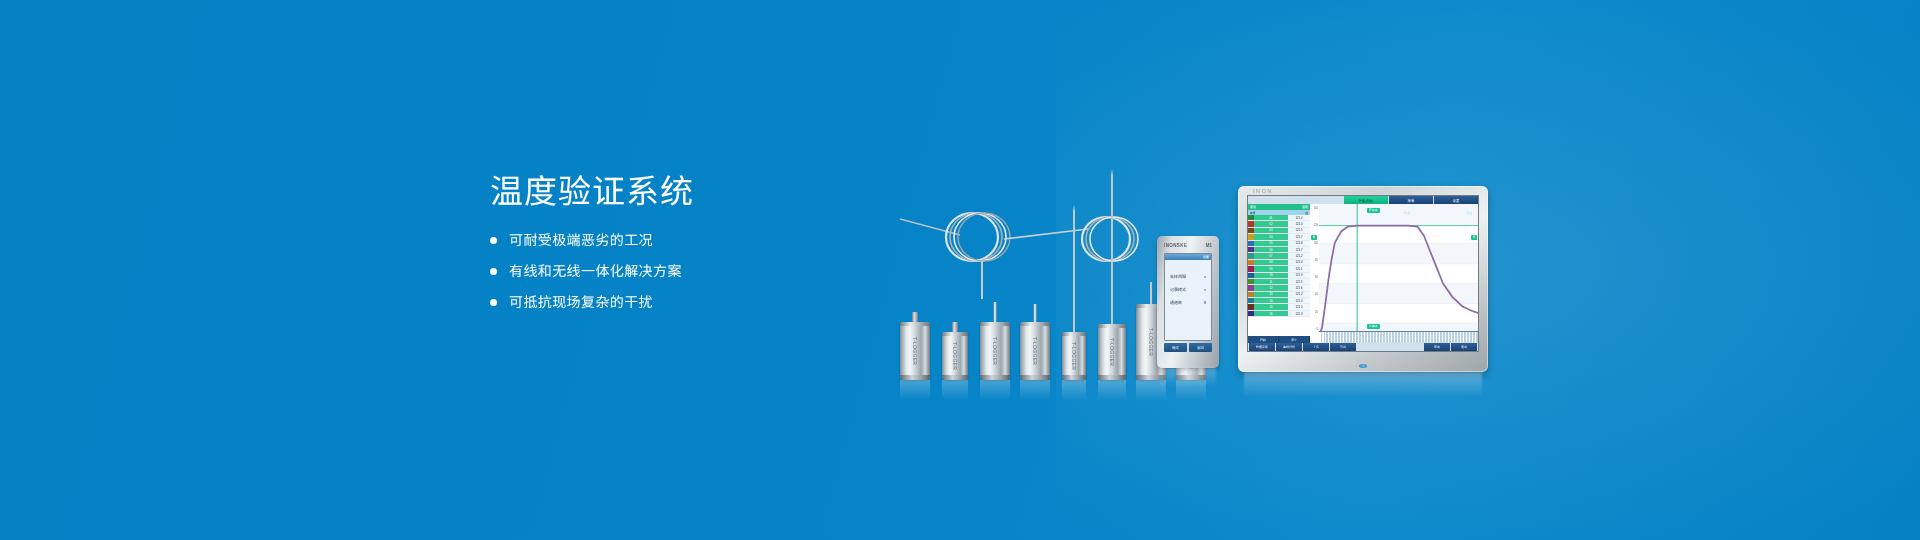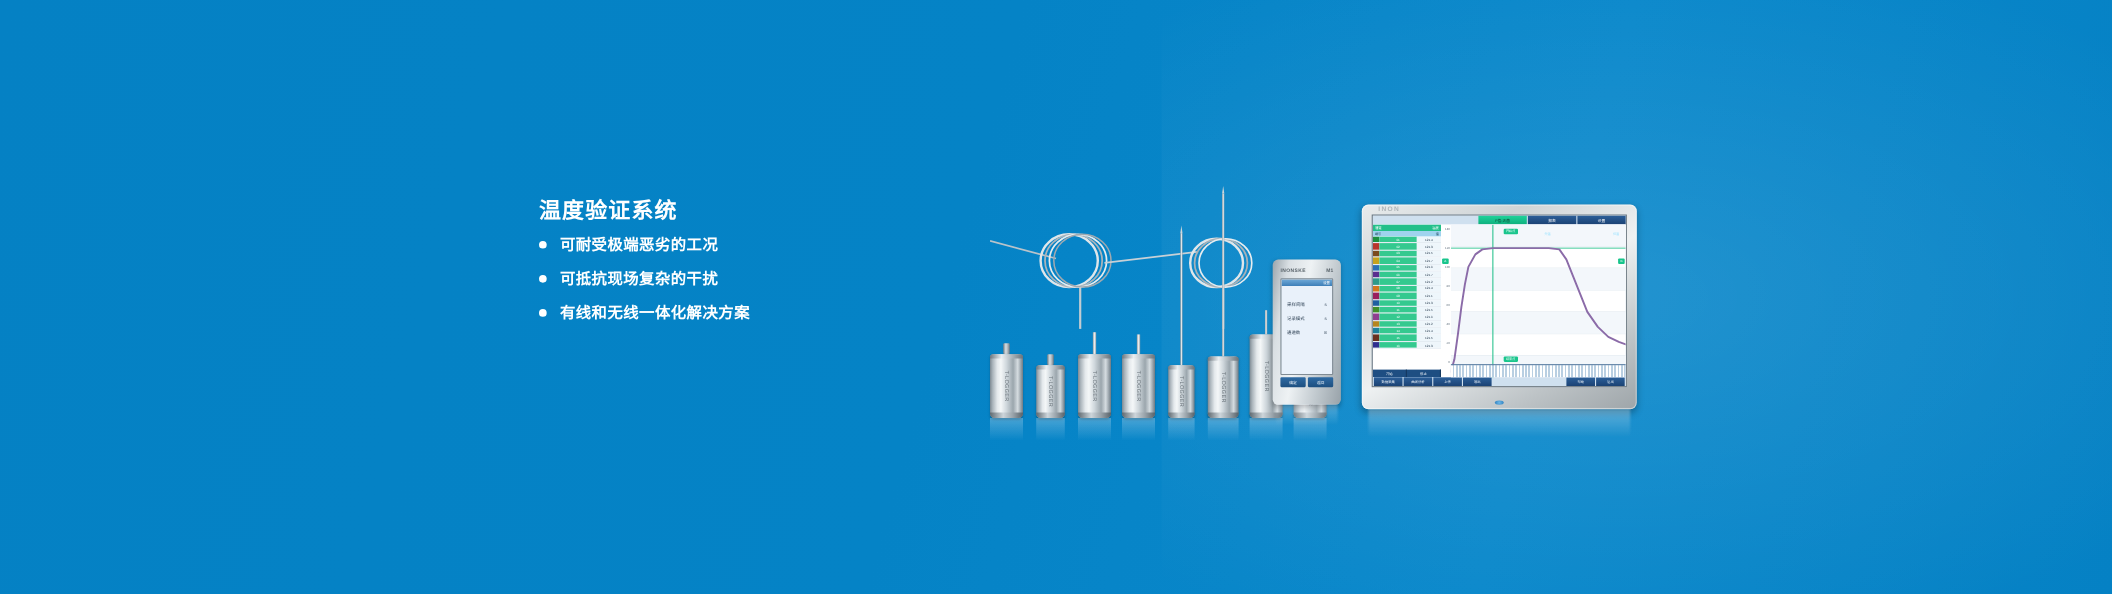--- a/index.html
+++ b/index.html
@@ -16,28 +16,28 @@
   }
   .banner-sheen {
     position:absolute; left:55%; top:-20%; width:60%; height:140%;
     background:radial-gradient(ellipse at 35% 50%, rgba(255,255,255,.10) 0%, rgba(255,255,255,0) 62%);
     pointer-events:none;
   }
 
   
   .copy { position:absolute; left:490px; top:176px; width:520px; }
   .title {
-    font-size:20px; font-weight:bold; color:#ffffff; letter-spacing:1px;
+    font-size:33px; font-weight:normal; color:#ffffff; letter-spacing:1px;
     line-height:32px; white-space:nowrap;
   }
   .subtitle {
     margin-top:14px; font-size:14px; color:#eaf6ff; line-height:20px;
     letter-spacing:.3px; white-space:nowrap;
   }
-  .bullets { margin-top:4px;font-weight:bold; }
+  .bullets { margin-top:22px; }
   .bullet {
     display:flex; align-items:center; margin-bottom:11px;
     font-size:14px; color:#ffffff; letter-spacing:.4px; line-height:20px;
   }
   .bullet-dot {
     width:7px; height:7px; border-radius:50%; background:#ffffff;
     margin-right:12px; flex:none;
   }
 
   
@@ -245,25 +245,25 @@
 
   <div class="copy">
     <div class="title">温度验证系统</div>
     <div class="bullets">
       <div class="bullet">
         <span class="bullet-dot"></span>
         <span>可耐受极端恶劣的工况</span>
       </div>
       <div class="bullet">
         <span class="bullet-dot"></span>
-        <span>可抵抗现场复杂的干扰</span>
+        <span>有线和无线一体化解决方案</span>
       </div>
       <div class="bullet">
         <span class="bullet-dot"></span>
-        <span>有线和无线一体化解决方案</span>
+        <span>可抵抗现场复杂的干扰</span>
       </div>
     </div>
   </div>
 
   <div class="products">
 
     <svg class="coil-wires" viewBox="0 0 310 105">
       <g fill="none" stroke="#cfd8de" stroke-width="1.6">
         <path d="M0 24 L60 40" stroke="#b9c3ca"></path>
         <ellipse cx="72" cy="42" rx="26" ry="24" stroke="#dfe6ea" stroke-width="2.2"></ellipse>

